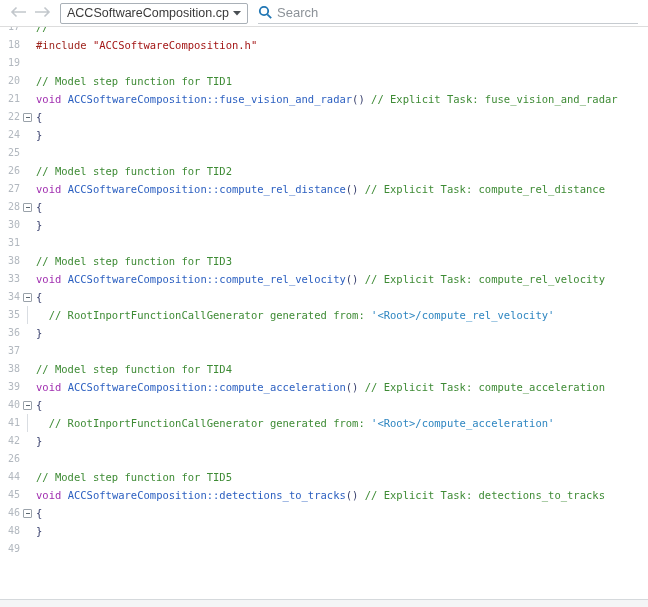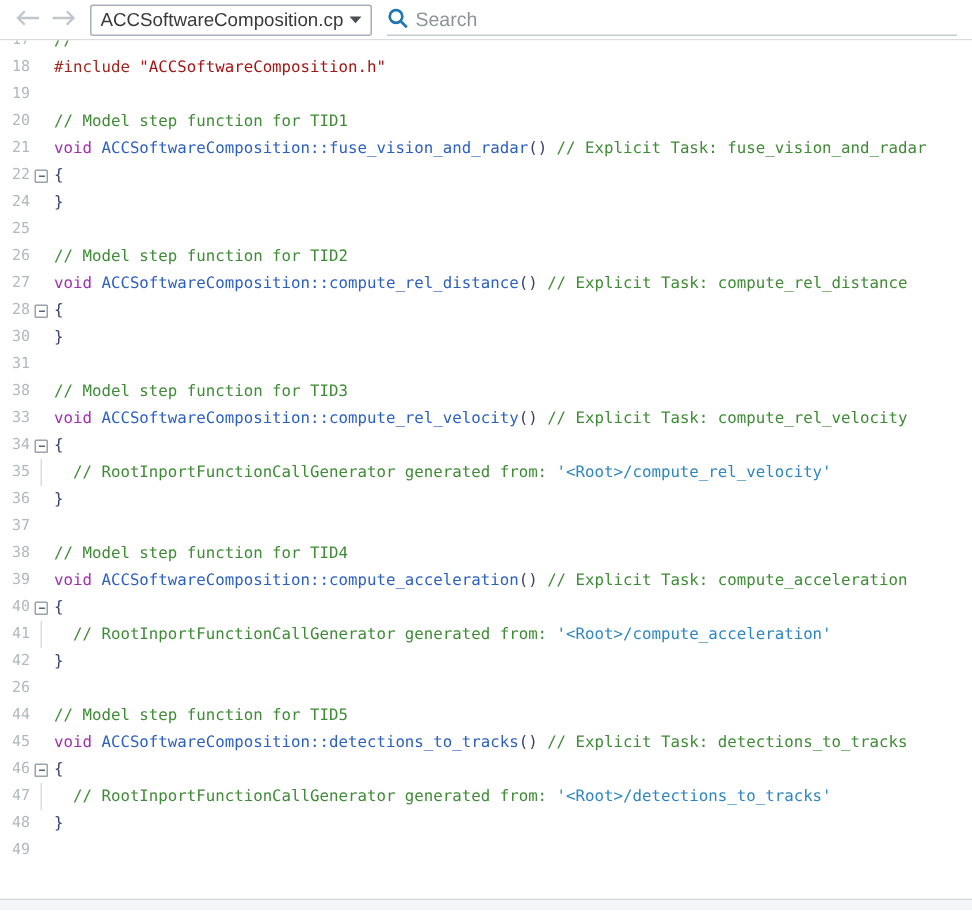--- a/index.html
+++ b/index.html
@@ -113,20 +113,19 @@
         <div class="row"><span class="ln">37</span><span class="foldcol"></span><span class="code"></span></div>
         <div class="row"><span class="ln">38</span><span class="foldcol"></span><span class="code"><span class="tok-cm">// Model step function for TID4</span></span></div>
         <div class="row"><span class="ln">39</span><span class="foldcol"></span><span class="code"><span class="tok-kw">void</span><span class="tok-pl"> </span><span class="tok-fn">ACCSoftwareComposition::compute_acceleration</span><span class="tok-pl">() </span><span class="tok-cm">// Explicit Task: compute_acceleration</span></span></div>
         <div class="row"><span class="ln">40</span><span class="foldcol"><span class="foldbox"></span></span><span class="code"><span class="tok-pl">{</span></span></div>
         <div class="row"><span class="ln">41</span><span class="foldcol"><span class="guide"></span></span><span class="code"><span class="tok-pl">  </span><span class="tok-cm">// RootInportFunctionCallGenerator generated from: </span><span class="tok-lk">'&lt;Root&gt;/compute_acceleration'</span></span></div>
         <div class="row"><span class="ln">42</span><span class="foldcol"></span><span class="code"><span class="tok-pl">}</span></span></div>
         <div class="row"><span class="ln">26</span><span class="foldcol"></span><span class="code"></span></div>
         <div class="row"><span class="ln">44</span><span class="foldcol"></span><span class="code"><span class="tok-cm">// Model step function for TID5</span></span></div>
         <div class="row"><span class="ln">45</span><span class="foldcol"></span><span class="code"><span class="tok-kw">void</span><span class="tok-pl"> </span><span class="tok-fn">ACCSoftwareComposition::detections_to_tracks</span><span class="tok-pl">() </span><span class="tok-cm">// Explicit Task: detections_to_tracks</span></span></div>
         <div class="row"><span class="ln">46</span><span class="foldcol"><span class="foldbox"></span></span><span class="code"><span class="tok-pl">{</span></span></div>
-        <div class="row"><span class="ln">47</span><span class="foldcol"><span class="guide"></span></span><span class="code"><span class="tok-pl">  </span><span class="tok-cm">// RootInportFunctionCallGenerator generated from: </span><span class="tok-lk">'&lt;Root&gt;/detections_to_tracks'</span></span></div>
         <div class="row"><span class="ln">48</span><span class="foldcol"></span><span class="code"><span class="tok-pl">}</span></span></div>
         <div class="row"><span class="ln">49</span><span class="foldcol"></span><span class="code"></span></div>
       </div>
   </div>
 
   <div class="hscrollbar"></div>
 </div>
 
 </body></html>

